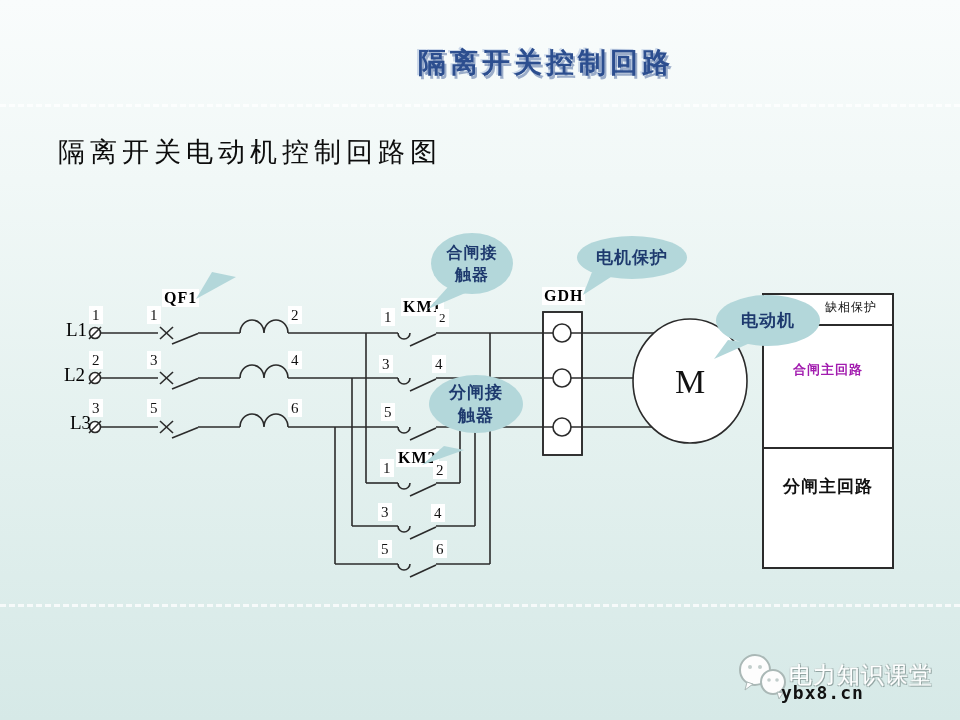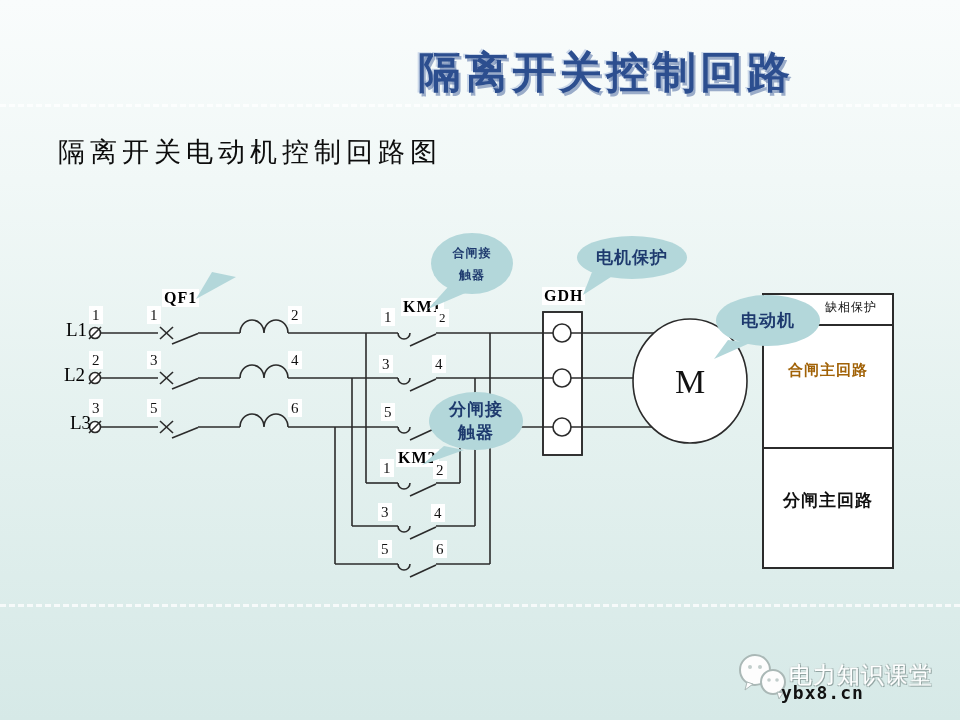--- a/index.html
+++ b/index.html
@@ -4,52 +4,52 @@
 <style>
   html,body{margin:0;padding:0;}
   body{width:960px;height:720px;overflow:hidden;
        font-family:"Liberation Serif", serif;}
   #slide{position:relative;width:960px;height:720px;
          background:linear-gradient(to bottom,#f9fcfc 0%,#f1f8f7 25%,#e4f1ef 60%,#d6e9e7 100%);}
   .dashline{position:absolute;left:0;width:960px;height:0;
             border-top:3px dashed rgba(255,255,255,0.75);z-index:0;}
   
   #title{position:absolute;left:418px;top:44px;width:430px;z-index:3;
-         font-size:43px;font-weight:bold;letter-spacing:4px;color:#2c4e8f;
+         font-size:28px;font-weight:bold;letter-spacing:4px;color:#2c4e8f;
          text-shadow:2px 3px 0 rgba(44,78,143,0.45),-2px -1px 0 rgba(120,150,200,0.35);
          filter:blur(0.5px);white-space:nowrap;}
   #subtitle{position:absolute;left:58px;top:134px;z-index:3;
             font-size:27px;font-weight:normal;letter-spacing:5px;color:#0d0d0d;white-space:nowrap;}
   
   svg.layer{position:absolute;left:0;top:0;z-index:1;}
   svg#tails{z-index:4;}
   
   #legendbox{position:absolute;left:762px;top:293px;width:128px;height:272px;
              background:#fff;border:2px solid #2b2b2b;z-index:2;}
   #legendbox .hdr{position:absolute;right:15px;top:4px;font-size:12px;font-weight:normal;color:#111;letter-spacing:1px;}
   #legendbox .div1{position:absolute;left:0;top:29px;width:100%;height:0;border-top:2px solid #2b2b2b;}
   #legendbox .div2{position:absolute;left:0;top:152px;width:100%;height:0;border-top:2px solid #2b2b2b;}
-  #legendbox .sec1{position:absolute;left:0;top:66px;width:100%;text-align:center;font-size:15px;font-weight:bold;color:#a16207;letter-spacing:1px;}
-  #legendbox .sec2{position:absolute;left:0;top:194px;width:100%;text-align:center;font-size:17px;font-weight:bold;color:#111;letter-spacing:1px;}
+  #legendbox .sec1{position:absolute;left:0;top:66px;width:100%;text-align:center;font-size:13px;font-weight:bold;color:#a21caf;letter-spacing:1px;}
+  #legendbox .sec2{position:absolute;left:0;top:180px;width:100%;text-align:center;font-size:17px;font-weight:bold;color:#111;letter-spacing:1px;}
   
   .num{position:absolute;z-index:3;font-size:15px;line-height:18px;color:#111;
        background:#fff;padding:0 3px;}
   .complbl{position:absolute;z-index:3;font-size:16px;line-height:18px;font-weight:bold;color:#000;
        background:#fff;padding:0 2px;letter-spacing:1px;}
   .linelbl{position:absolute;z-index:3;font-size:19px;font-weight:normal;color:#000;}
   .sub{font-size:13px;}
   
   .bubble{position:absolute;z-index:5;background:#b3d7da;border-radius:50%;
           display:flex;flex-direction:column;align-items:center;justify-content:center;
           color:#1e3a6e;font-weight:bold;letter-spacing:1px;text-align:center;}
   #b1{left:190px;top:222px;width:134px;height:58px;font-size:16px;line-height:21px;}
-  #b2{left:431px;top:233px;width:82px;height:61px;font-size:12px;line-height:22px;}
+  #b2{left:431px;top:233px;width:82px;height:61px;font-size:16px;line-height:22px;}
   #b3{left:577px;top:236px;width:110px;height:43px;font-size:17px;}
   #b4{left:716px;top:295px;width:104px;height:51px;font-size:17px;}
-  #b5{left:429px;top:392px;width:94px;height:58px;font-size:17px;line-height:23px;}
+  #b5{left:429px;top:375px;width:94px;height:58px;font-size:17px;line-height:23px;}
   
   #wm{position:absolute;left:733px;top:648px;width:215px;height:62px;z-index:6;}
   #wm .name{position:absolute;left:56px;top:12px;font-size:23px;font-weight:normal;color:#ffffff;
             letter-spacing:1px;white-space:nowrap;
             text-shadow:1px 1px 0 #93a5a3,-1px -1px 0 #d8e4e2,1px -1px 0 #aebfbd,-1px 1px 0 #aebfbd;}
   #wm .site{position:absolute;left:48px;top:34px;font-size:18px;font-weight:bold;color:#121212;
             font-family:"DejaVu Sans Mono", monospace;letter-spacing:1px;}
 </style>
 </head>
 <body>

